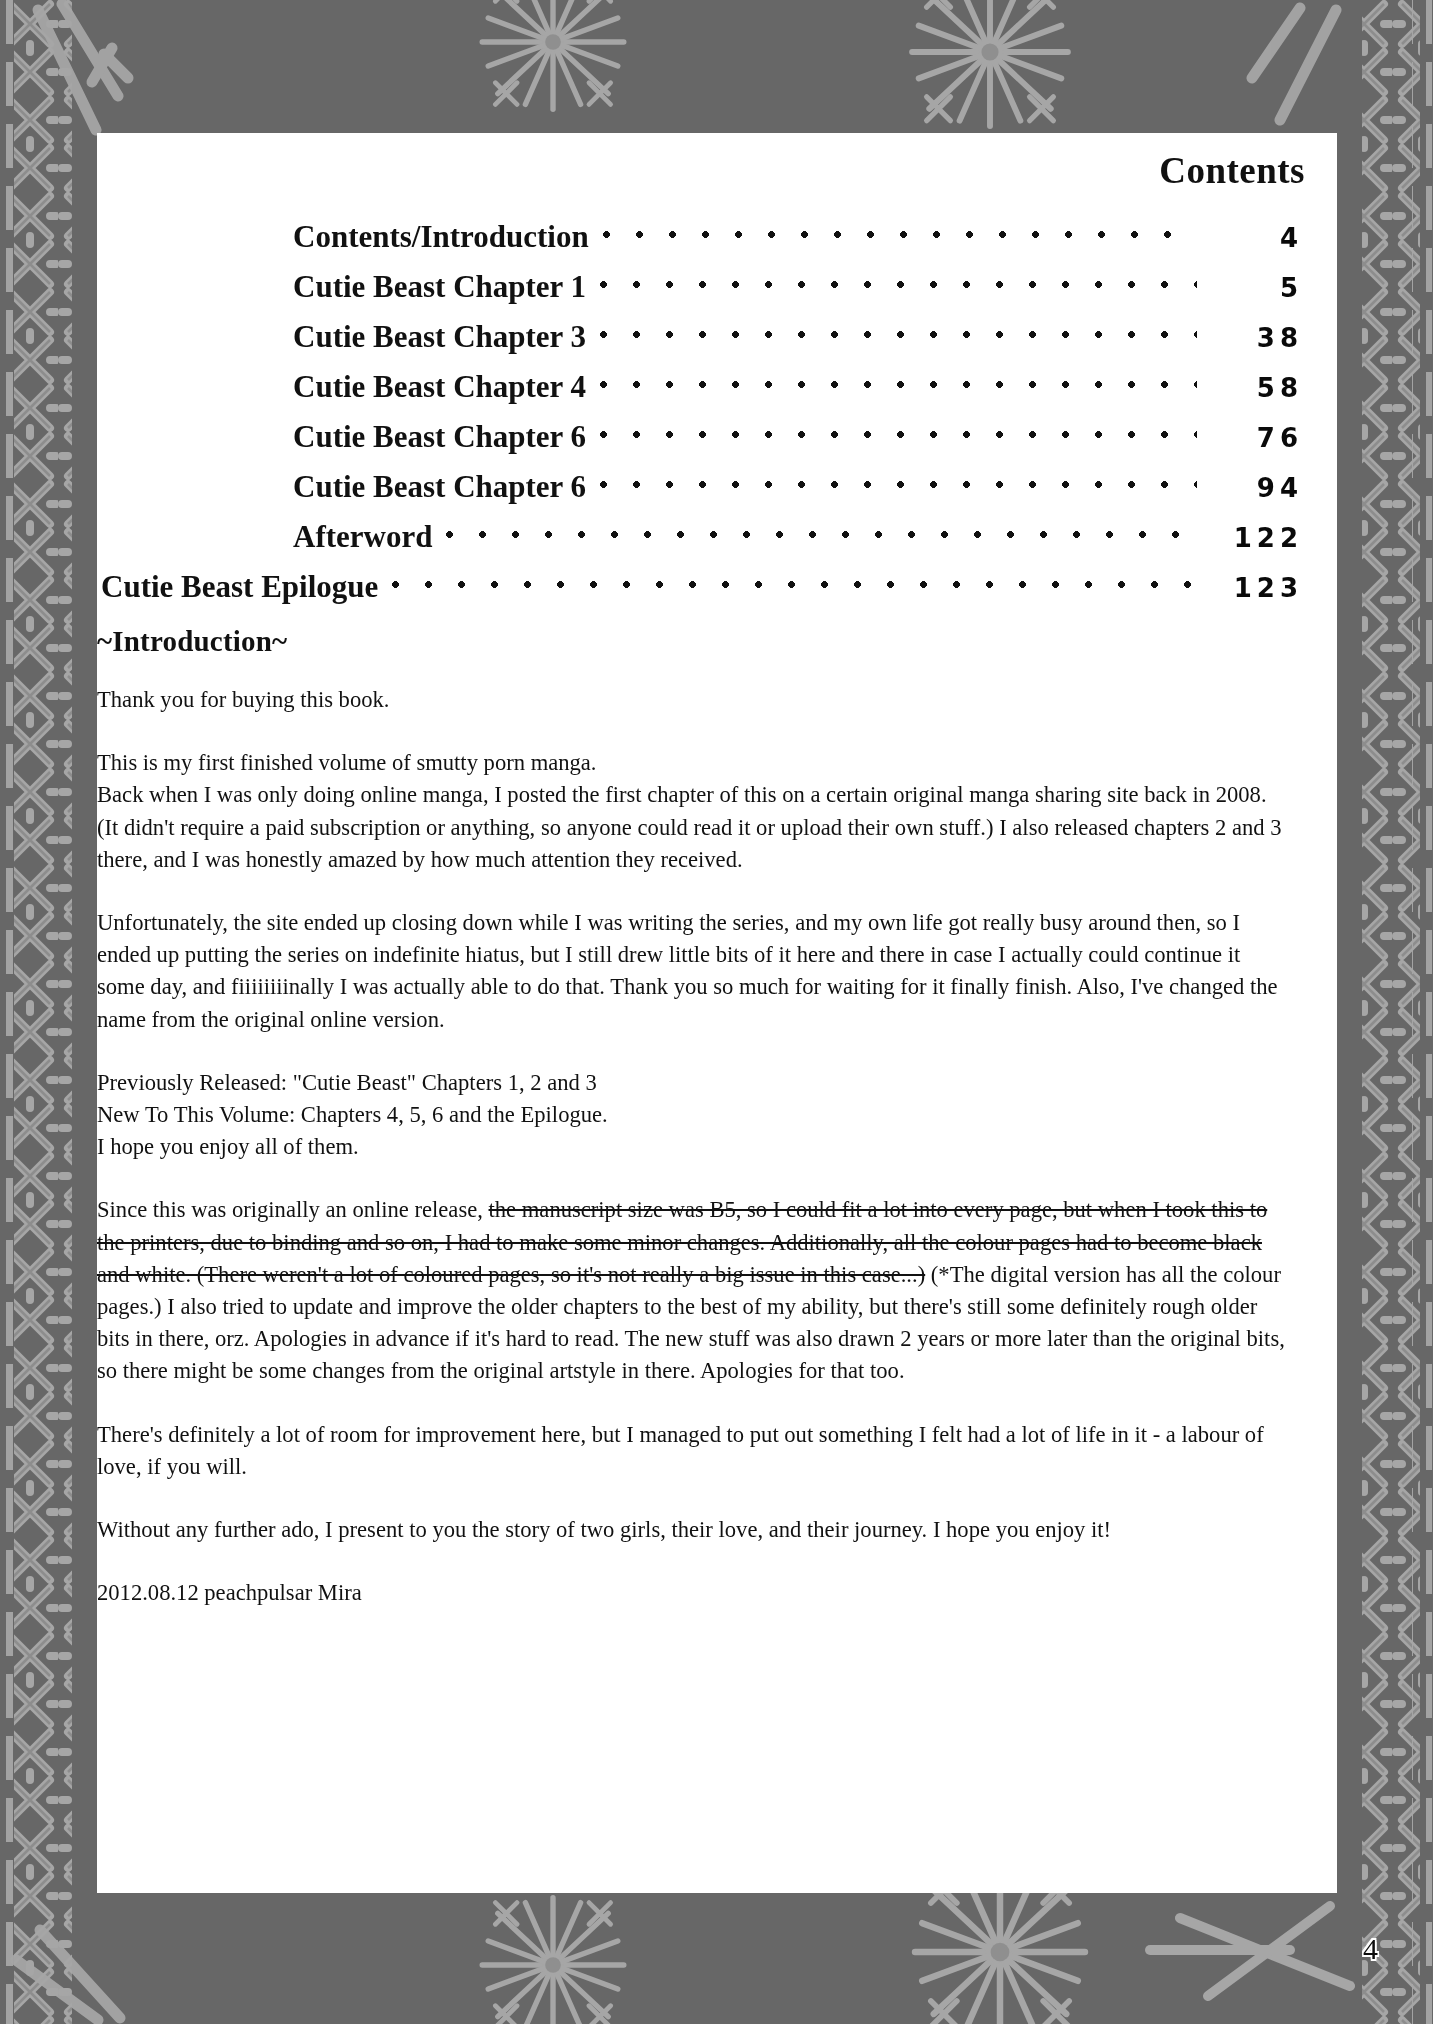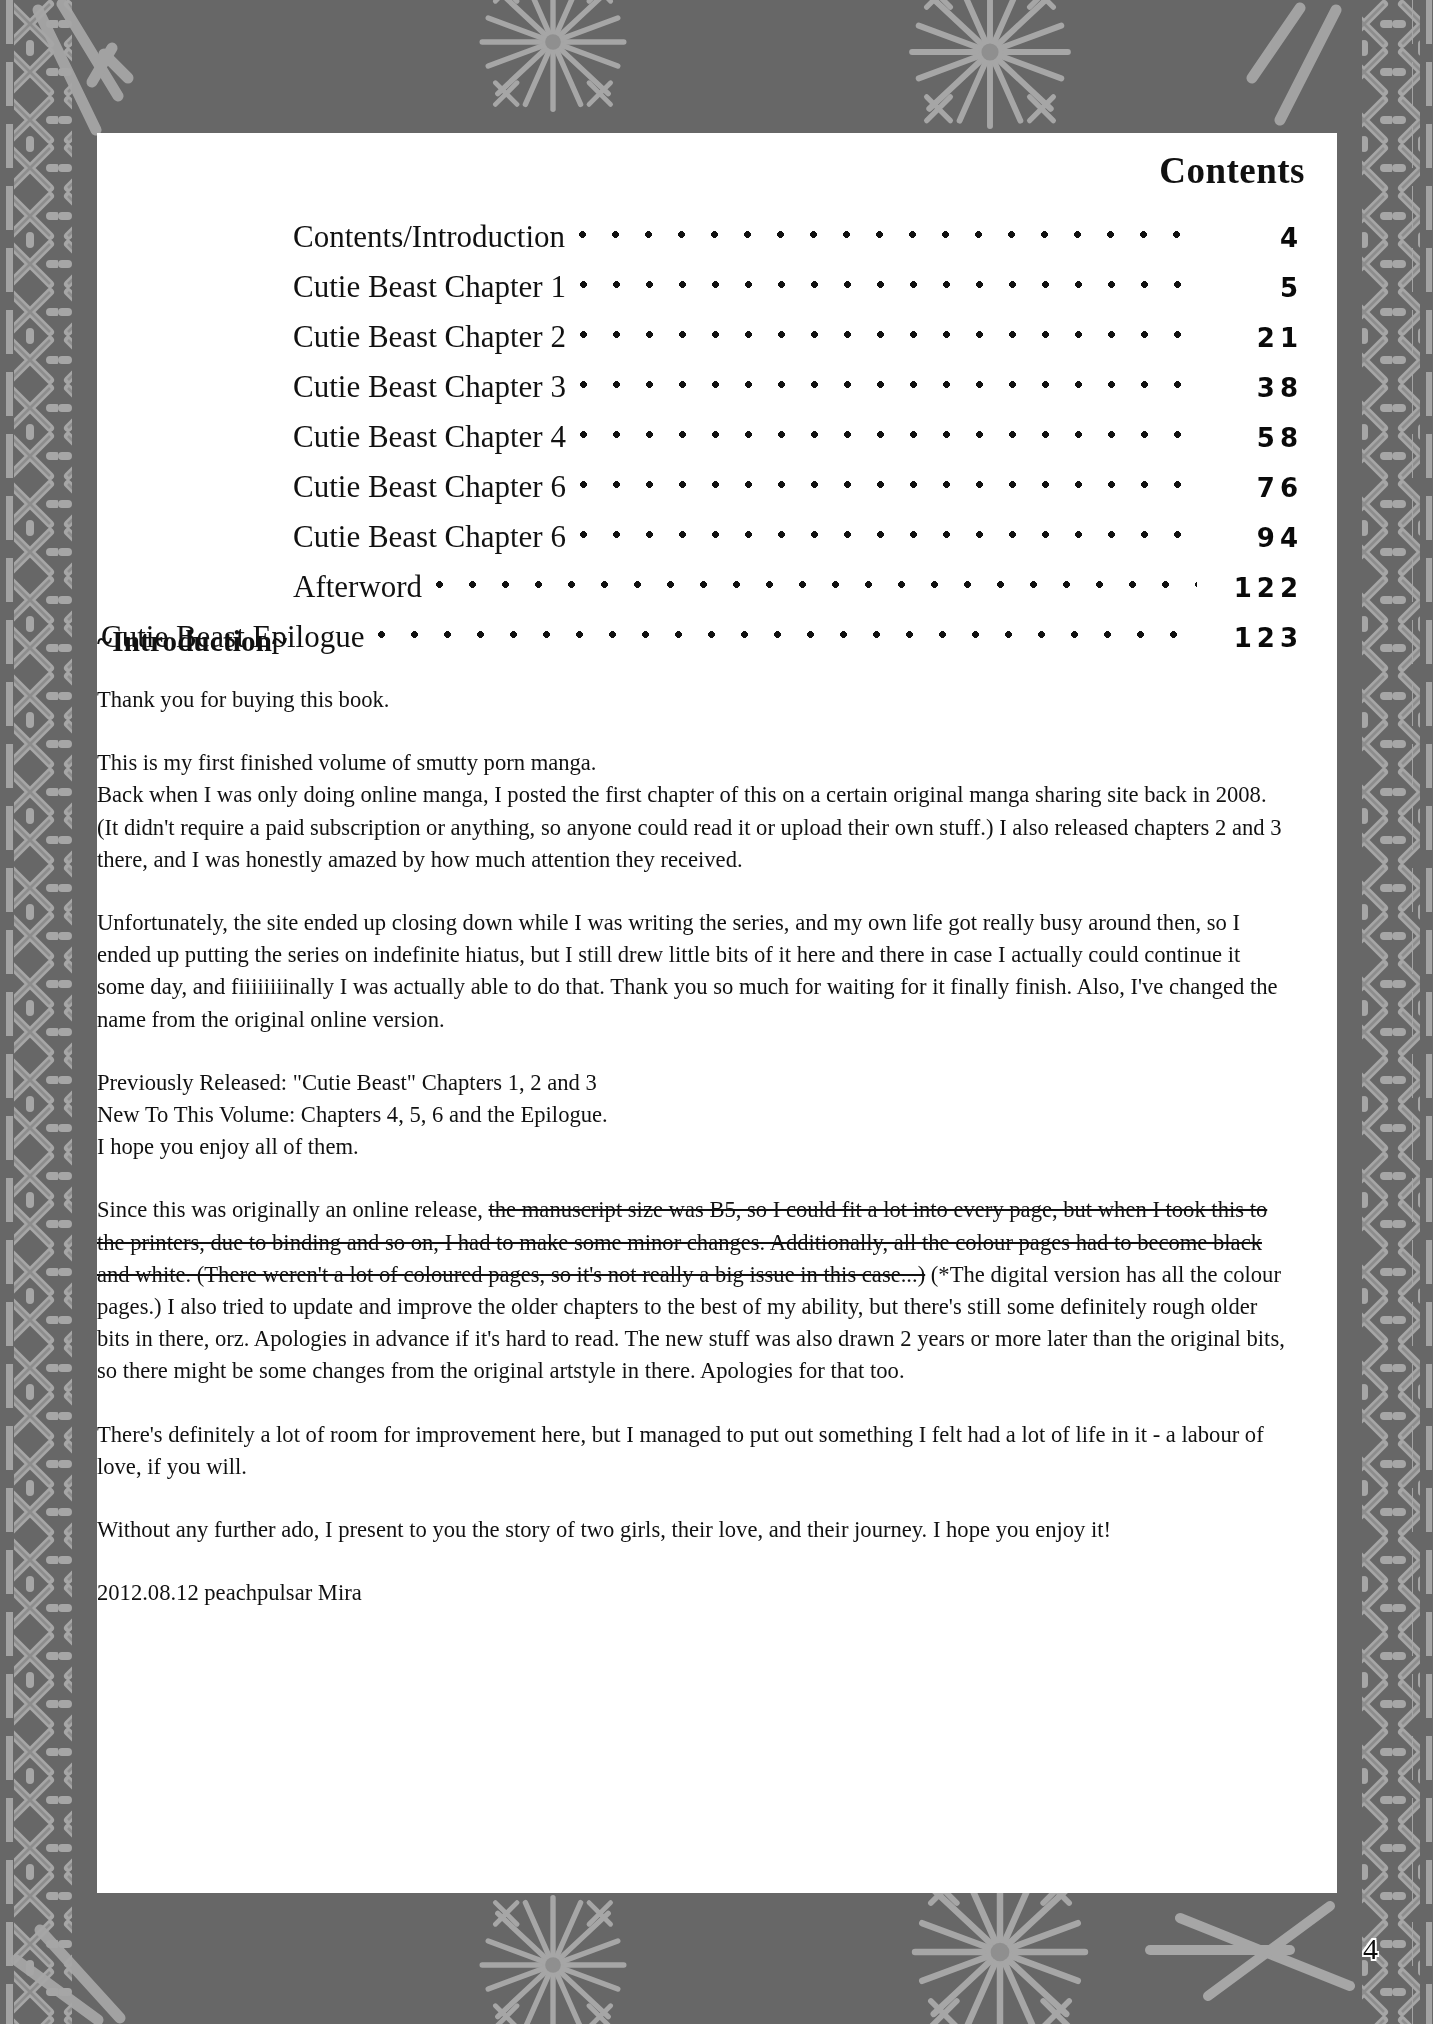--- a/index.html
+++ b/index.html
@@ -64,20 +64,21 @@
   .toc-row {
     display: flex;
     align-items: baseline;
     height: 50px;
   }
   .toc-title {
     font-size: 31px;
     color: #111;
     white-space: nowrap;
     padding-left: 4px;
+    font-weight: bold;
   }
   .toc-leader {
     flex: 1 1 auto;
     position: relative;
     height: 31px;
     overflow: hidden;
     margin: 0 10px 0 14px;
   }
   .toc-leader::before {
     content: "";
@@ -238,25 +239,20 @@
         <span class="toc-leader"></span>
         <span class="toc-page">4</span>
       </div>
 
       <div class="toc-row" data-indent="a">
         <span class="toc-title">Cutie Beast Chapter 1</span>
         <span class="toc-leader"></span>
         <span class="toc-page">5</span>
       </div>
 
-      <div class="toc-row" data-indent="a">
-        <span class="toc-title">Cutie Beast Chapter 2</span>
-        <span class="toc-leader"></span>
-        <span class="toc-page">21</span>
-      </div>
 
       <div class="toc-row" data-indent="a">
         <span class="toc-title">Cutie Beast Chapter 3</span>
         <span class="toc-leader"></span>
         <span class="toc-page">38</span>
       </div>
 
       <div class="toc-row" data-indent="a">
         <span class="toc-title">Cutie Beast Chapter 4</span>
         <span class="toc-leader"></span>

